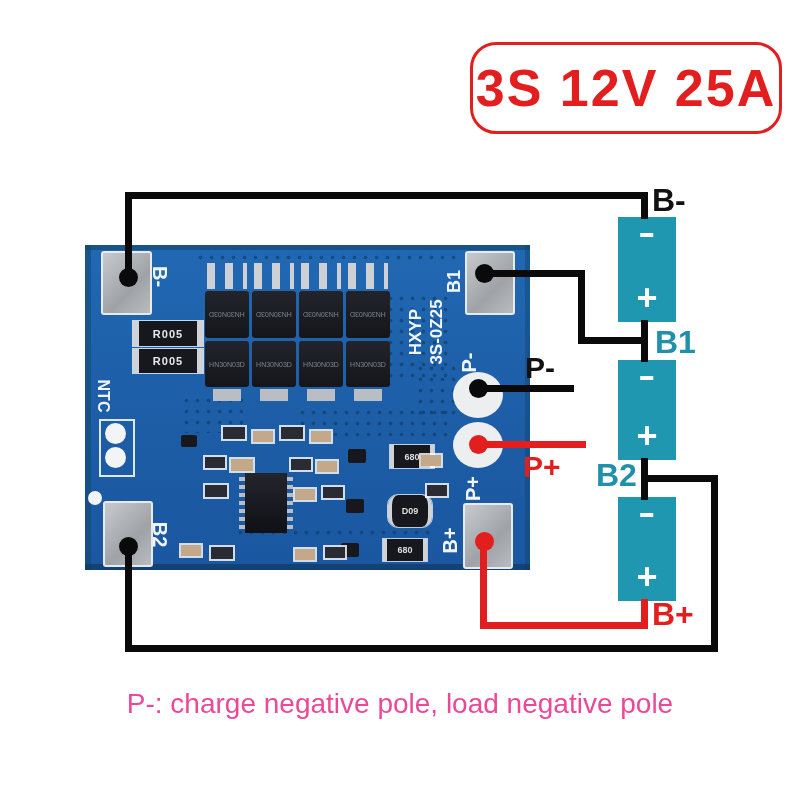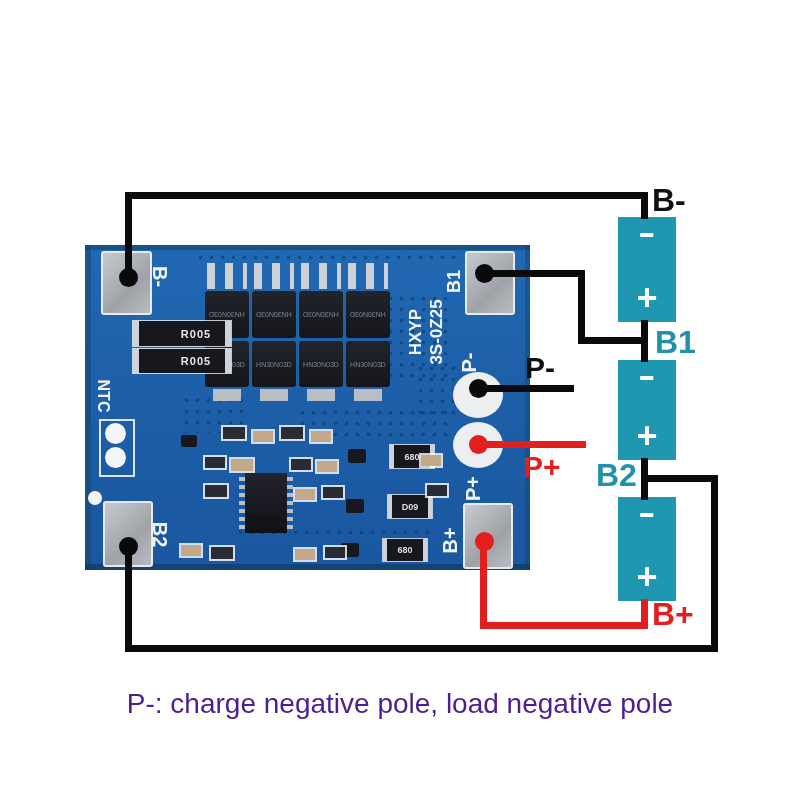--- a/index.html
+++ b/index.html
@@ -27,21 +27,21 @@
   .rot90{transform:rotate(90deg);transform-origin:center;}
   .rot-90{transform:rotate(-90deg);transform-origin:center;}
 
   .mosfet{background:linear-gradient(180deg,#23242b,#15161b);border-radius:3px;
           display:flex;align-items:center;justify-content:center;overflow:hidden;}
   .mosfet span{font-size:7px;color:#8d96a2;opacity:.85;white-space:nowrap;}
   .leads{background:repeating-linear-gradient(90deg,#cdd1d6 0 8px,rgba(0,0,0,0) 8px 18px);}
   .stub{background:#b9bec5;}
 
   .shunt{background:#17181d;border-left:6px solid #cfd3d8;border-right:6px solid #cfd3d8;
-         outline:1px solid rgba(255,255,255,.75);display:flex;align-items:center;justify-content:center;padding-left:28px;}
+         outline:1px solid rgba(255,255,255,.75);display:flex;align-items:center;justify-content:center;}
   .shunt span{color:#e8e8e8;font-size:11px;font-weight:bold;letter-spacing:1px;}
 
   .white-ellipse{background:#eceef0;border-radius:50%;}
   .ntc-box{border:2px solid rgba(255,255,255,.85);}
   .hole{background:#f2f4f5;border-radius:50%;}
 
   .ic{background:linear-gradient(180deg,#24252c,#101117);}
   .ic:before,.ic:after{content:"";position:absolute;top:4px;bottom:4px;width:6px;
      background:repeating-linear-gradient(180deg,#b9bec5 0 4px,rgba(0,0,0,0) 4px 8px);}
   .ic:before{left:-6px;} .ic:after{right:-6px;}
@@ -67,27 +67,30 @@
   .term{color:#ffffff;font-weight:900;line-height:1;}
   .term.minus{font-size:34px;transform:scaleX(1.5);margin-top:-2px;}
   .term.plus{font-size:36px;margin-bottom:6px;}
 
   
   .conn-label{font-weight:bold;font-size:32px;z-index:8;white-space:nowrap;}
 
   
   #caption{left:0;top:688px;width:800px;text-align:center;z-index:8;}
   #caption .cap1{color:#e31e1e;font-size:28px;margin:0 0 7px 0;}
-  #caption .cap2{color:#4c1d95;font-size:28px;margin:0;}
+  #caption .cap2{color:#ec4899;font-size:28px;margin:0;}
 </style>
 </head>
 <body>
 
 <div id="stage">
 
+  <div id="badge" class="abs">
+    <span>3S 12V 25A</span>
+  </div>
 
 
   <div id="board" class="abs">
 
     <div class="abs vias" style="left:110px;top:7px;width:266px;height:13px;"></div>
     <div class="abs vias" style="left:300px;top:48px;width:66px;height:92px;"></div>
     <div class="abs vias" style="left:96px;top:150px;width:62px;height:38px;"></div>
     <div class="abs vias" style="left:212px;top:162px;width:156px;height:30px;"></div>
     <div class="abs vias" style="left:330px;top:118px;width:56px;height:58px;"></div>
     <div class="abs vias" style="left:150px;top:282px;width:200px;height:14px;"></div>
@@ -157,21 +160,21 @@
     <div class="abs silk rot-90" style="left:374px;top:106px;font-size:20px;">P-</div>
     <div class="abs white-ellipse" style="left:368px;top:127px;width:50px;height:46px;"></div>
     <div class="abs silk rot-90" style="left:376px;top:232px;font-size:20px;">P+</div>
     <div class="abs white-ellipse" style="left:368px;top:177px;width:50px;height:46px;"></div>
 
     <div class="abs ic" style="left:160px;top:228px;width:42px;height:60px;"></div>
 
     <div class="abs rlab" style="left:305px;top:200px;width:36px;height:23px;">
         <span>680</span>
       </div>
-    <div class="abs rlab" style="left:303px;top:250px;width:36px;height:23px;">
+    <div class="abs rlab" style="left:303px;top:250px;width:36px;height:32px;border-radius:10px;">
         <span>D09</span>
       </div>
     <div class="abs rlab" style="left:298px;top:294px;width:36px;height:22px;">
         <span>680</span>
       </div>
     <div class="abs sot" style="left:263px;top:204px;width:18px;height:14px;"></div>
     <div class="abs sot" style="left:261px;top:254px;width:18px;height:14px;"></div>
     <div class="abs sot" style="left:256px;top:298px;width:18px;height:14px;"></div>
     <div class="abs sot" style="left:96px;top:190px;width:16px;height:12px;"></div>
 

